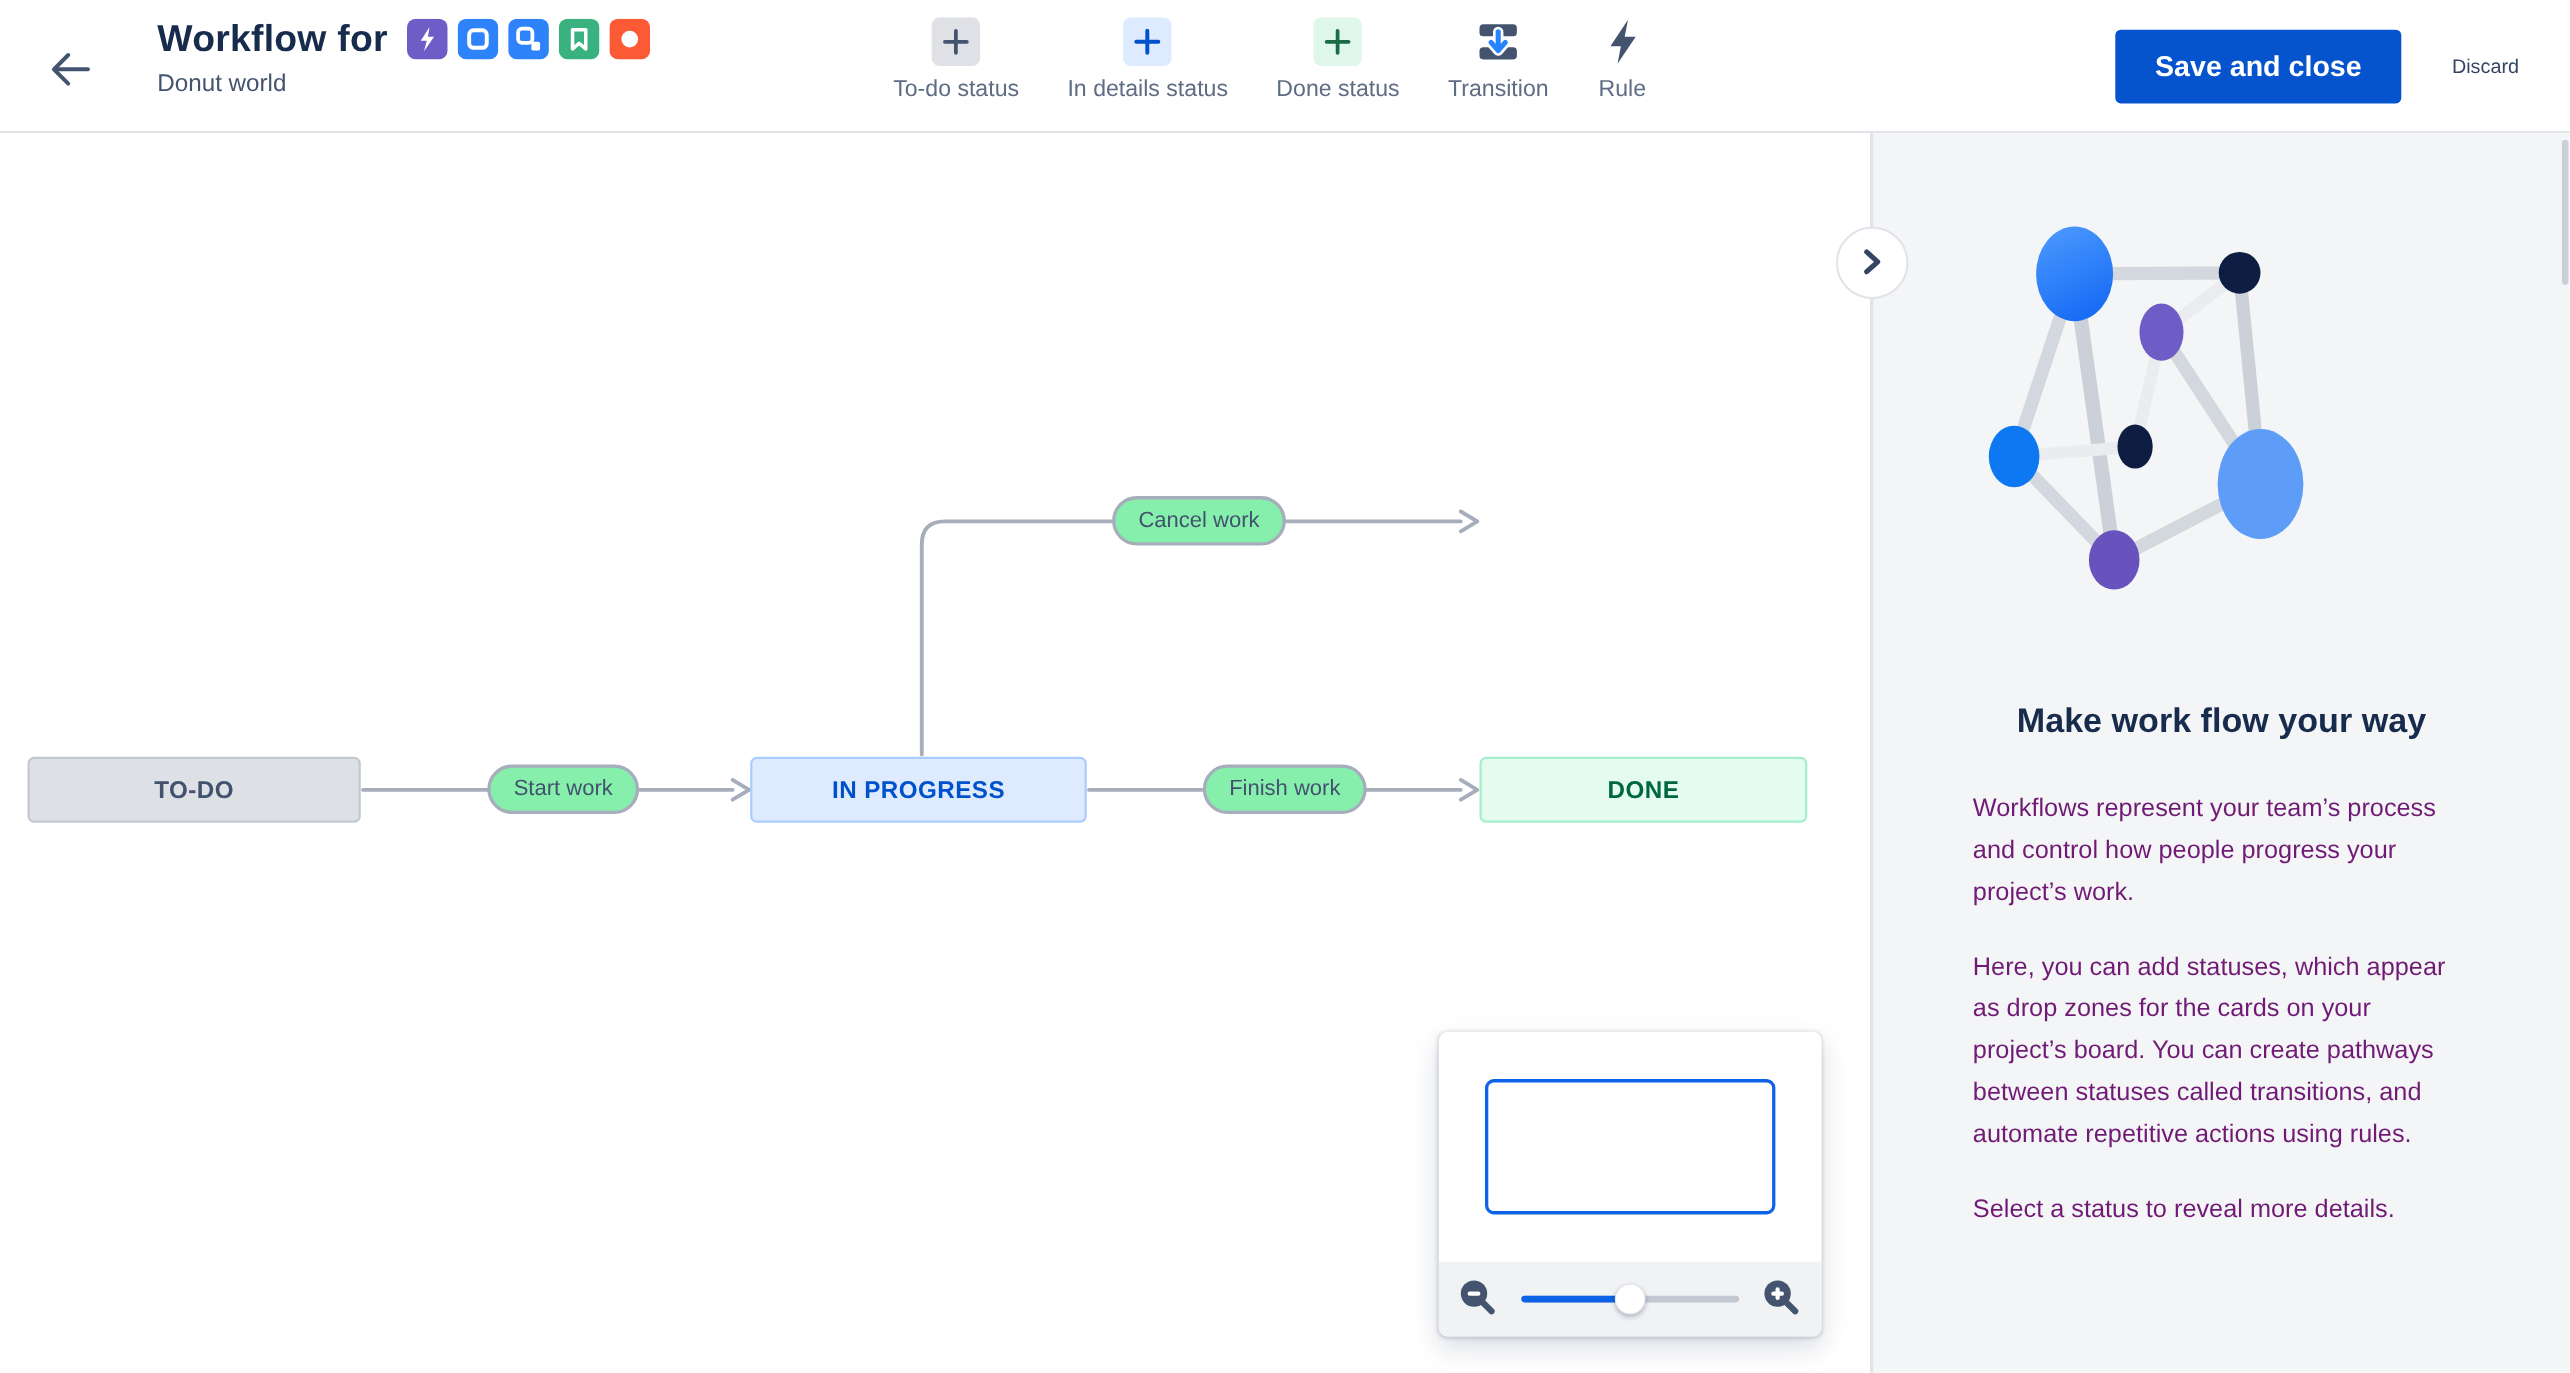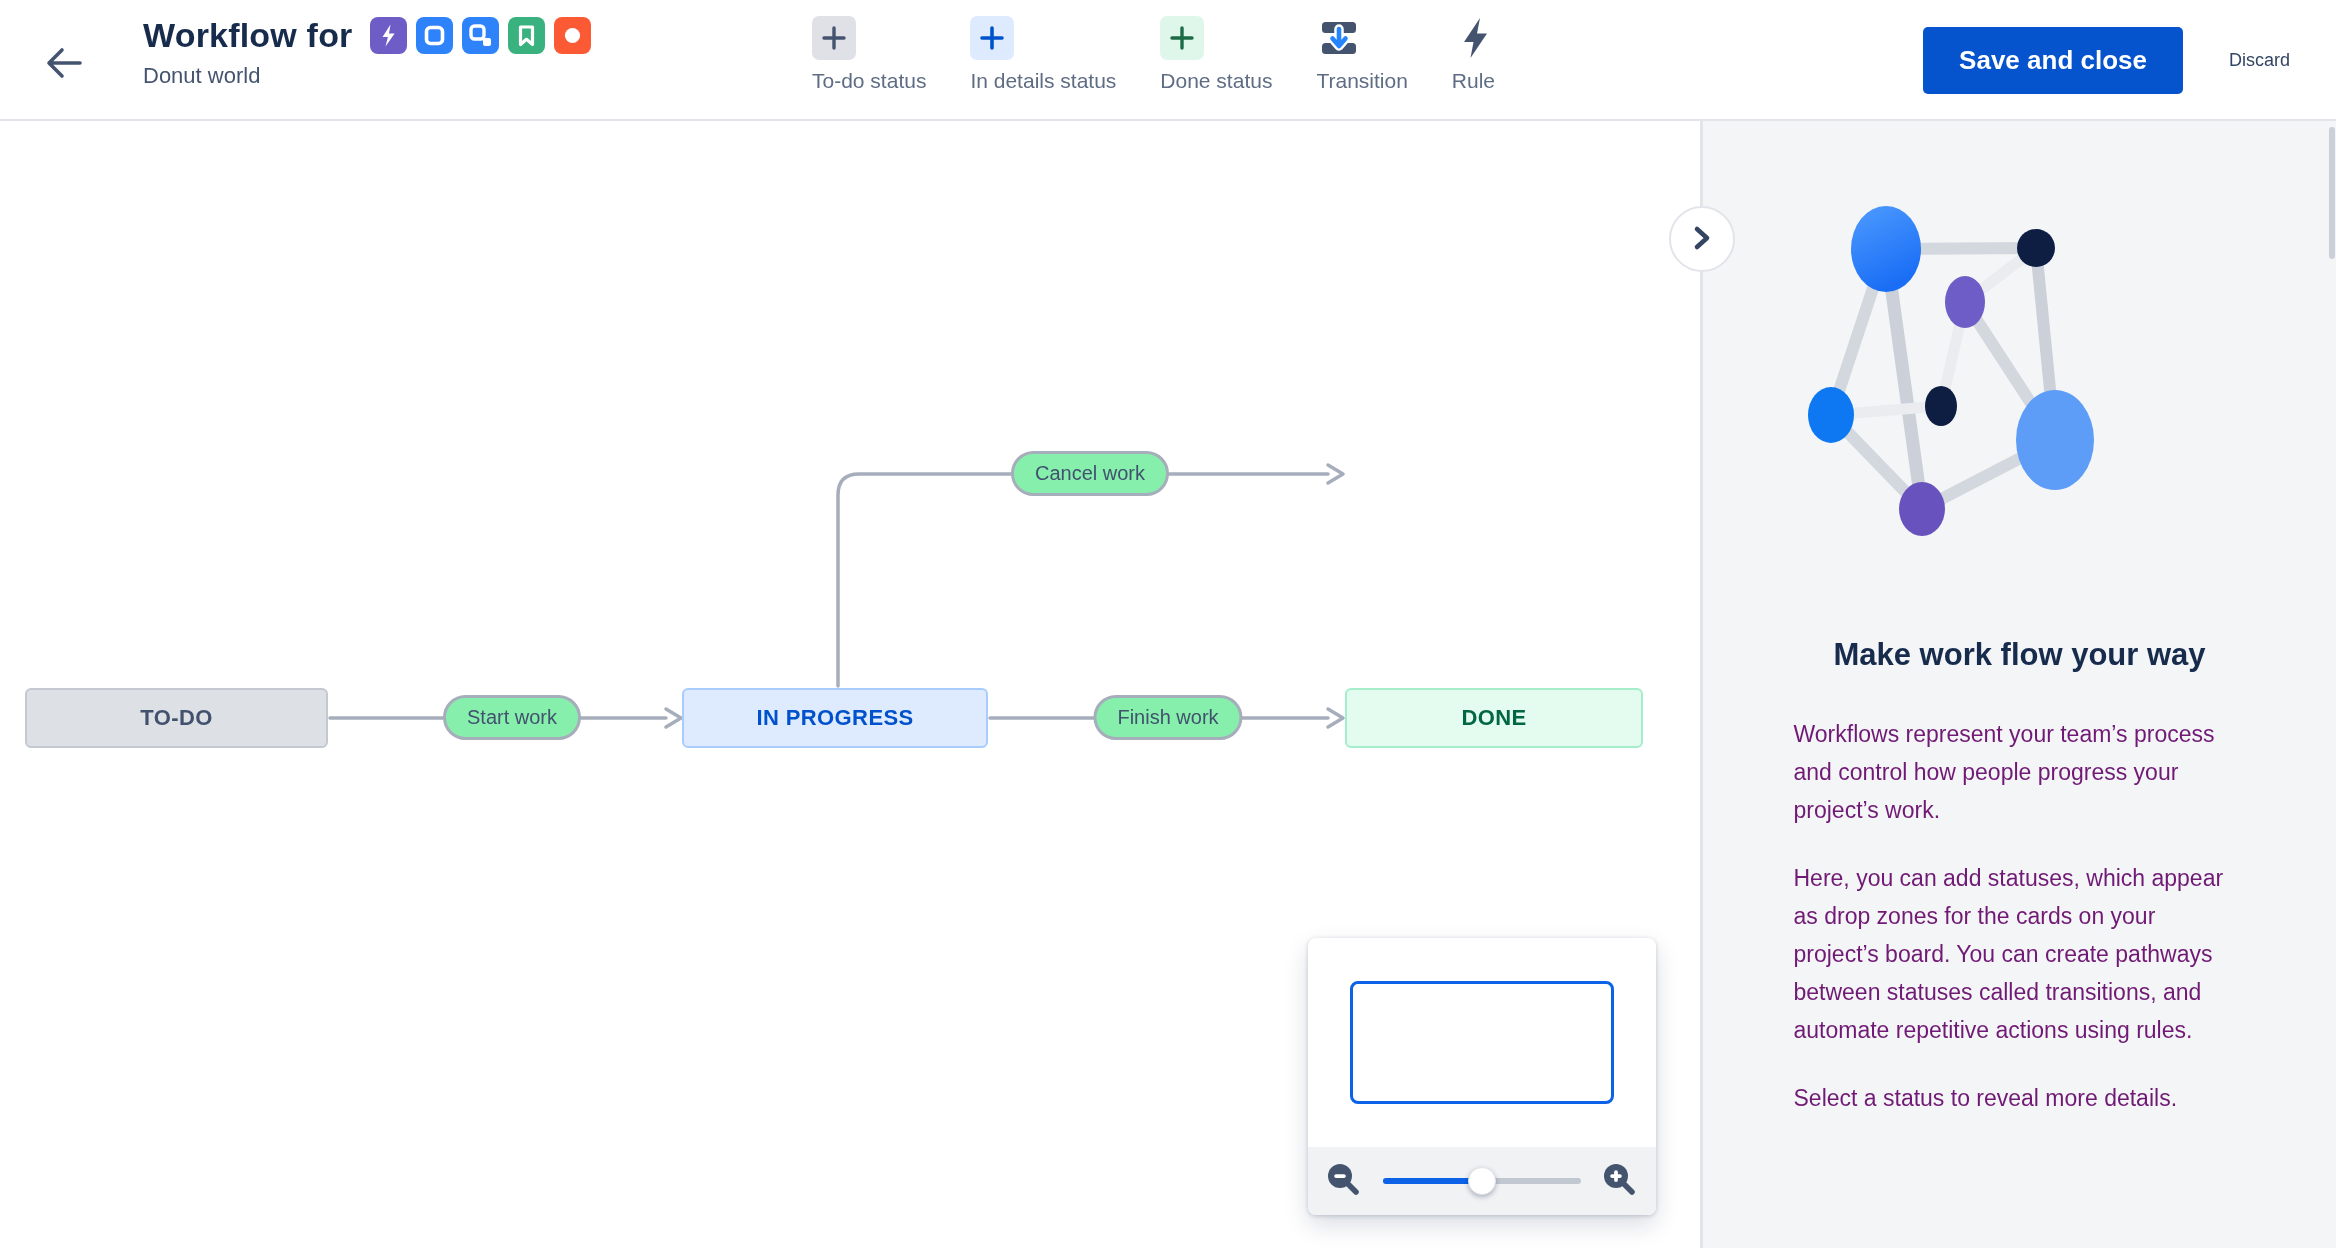--- a/index.html
+++ b/index.html
@@ -12,21 +12,21 @@
   .back-btn { position:absolute; left:38px; top:38px; width:52px; height:52px; border:none;
               background:transparent; cursor:pointer; display:flex; align-items:center; justify-content:center; }
   .title-wrap { position:absolute; left:143px; top:16px; }
   .title-row { display:flex; align-items:center; gap:13px; }
   .page-title { font-size:34px; font-weight:bold; color:#172B4D; letter-spacing:.2px; }
   .issue-icons { display:flex; gap:9px; margin-left:4px; }
   .issue-icons svg { display:block; }
   .subtitle { font-size:22px; color:#44546F; margin-top:8px; }
 
   .toolbar { position:absolute; left:812px; top:16px; display:flex; gap:44px; align-items:flex-start; }
-  .tb-item { display:flex; flex-direction:column; align-items:flex-start; gap:9px; cursor:pointer;
+  .tb-item { display:flex; flex-direction:column; align-items:center; gap:9px; cursor:pointer;
              background:transparent; border:none; }
   .tb-plus { width:44px; height:44px; border-radius:7px; display:flex; align-items:center; justify-content:center; }
   .tb-plus.gray  { background:#DFE1E6; }
   .tb-plus.blue  { background:#DEEBFF; }
   .tb-plus.green { background:#DFF7EA; }
   .tb-icon { width:46px; height:44px; display:flex; align-items:center; justify-content:center; }
   .tb-label { font-size:21px; color:#5E6C84; white-space:nowrap; }
 
   .actions { position:absolute; right:46px; top:27px; display:flex; align-items:center; gap:46px; }
   .save-btn { height:67px; padding:0 36px; background:#0653CE; border:none; border-radius:5px;

